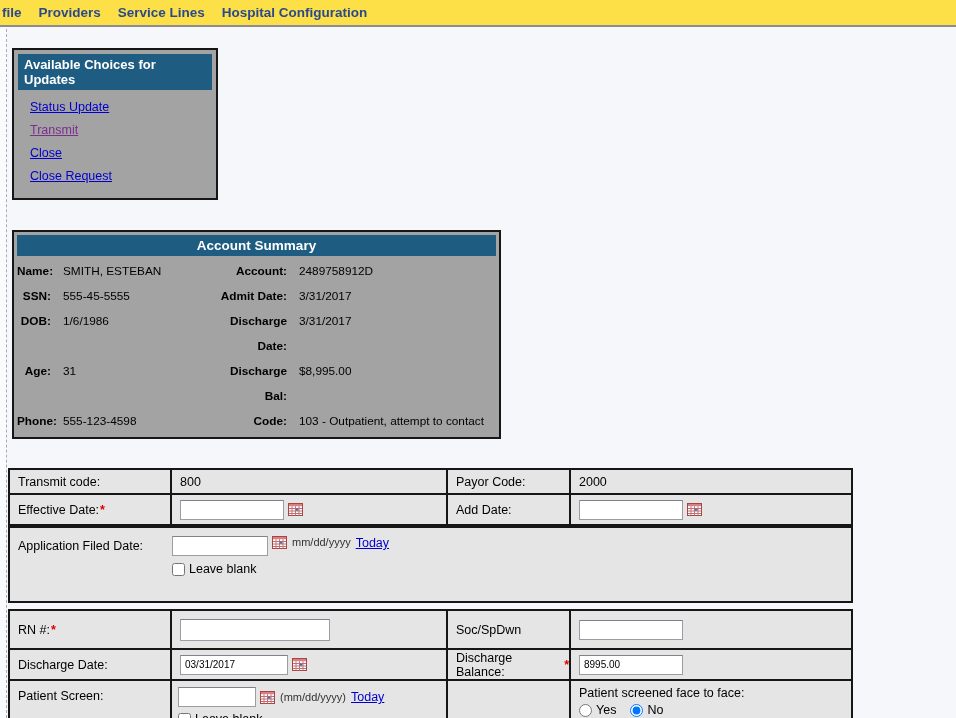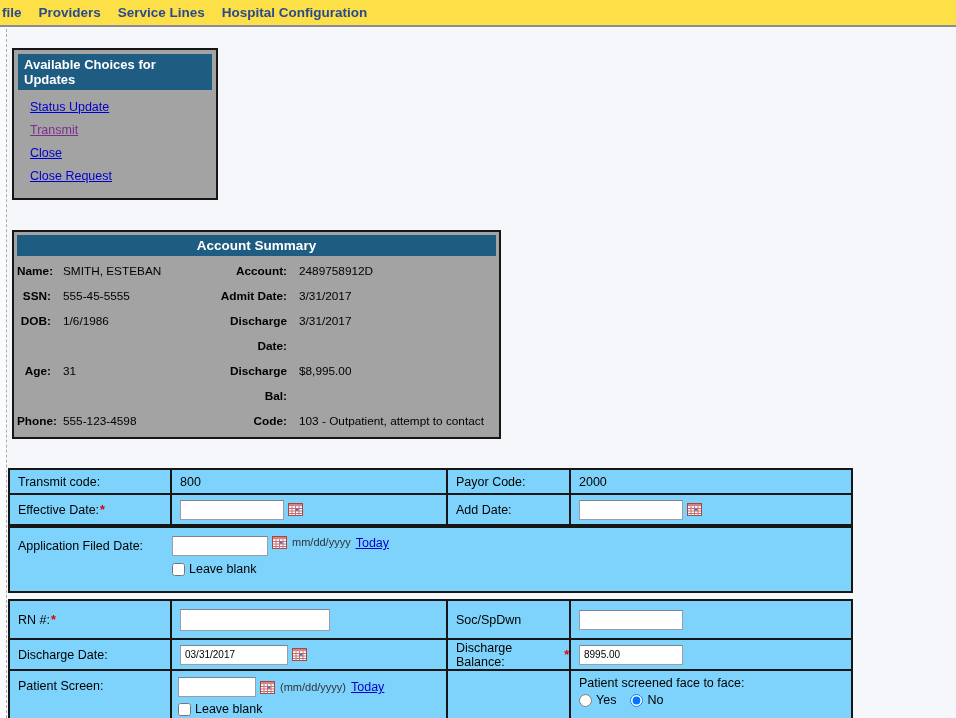--- a/index.html
+++ b/index.html
@@ -40,31 +40,31 @@
   .summary { width:489px; margin-top:30px; padding:3px; }
   .summary .panel-header { text-align:center; font-size:13.5px; }
   .as-row { display:flex; line-height:25px; font-size:11.8px; }
   .as-l1 { width:46px; text-align:right; font-weight:bold; padding-right:12px; flex:none; }
   .as-v1 { width:150px; flex:none; }
   .as-l2 { width:86px; text-align:right; font-weight:bold; padding-right:12px; flex:none; }
   .as-v2 { flex:1; white-space:nowrap; }
   .summary .body { padding-top:3px; }
 
   
-  .ftable { width:845px; border:2px solid #161616; background:#7dd3fc; }
+  .ftable { width:845px; border:2px solid #161616; background:#e5e5e5; }
   .t1 { margin-top:29px; }
   .t2 { margin-top:6px; }
   .frow { display:grid; grid-template-columns:162px 276px 123px 1fr; }
   .frow + .frow { border-top:2px solid #161616; }
   .frow.sep { border-top:4px solid #161616; }
   .cell { border-right:2px solid #161616; display:flex; align-items:center; padding-left:8px; font-size:12.5px; }
   .cell:last-child { border-right:none; }
   .h23 { height:23px; } .h29 { height:29px; } .h31 { height:37px; }
   .tall { min-height:200px; align-items:flex-start; }
-  .frow.single { display:flex; height:67px; }
+  .frow.single { display:flex; height:77px; }
   .req { color:#E00000; font-weight:bold; margin-left:1px; }
 
   input[type=text] {
     height:20px; border:1px solid #9A9DA3; border-top-color:#7E828A;
     background:#fff; font-family:"Liberation Sans", sans-serif; font-size:10px;
     padding:1px 4px; outline:none;
   }
   input[type=checkbox], input[type=radio] { width:13px; height:13px; margin:0 4px 0 0; vertical-align:middle; }
   .cal { margin-left:4px; flex:none; cursor:pointer; }
   .hint { font-size:11px; color:#333; margin-left:5px; white-space:nowrap; }

